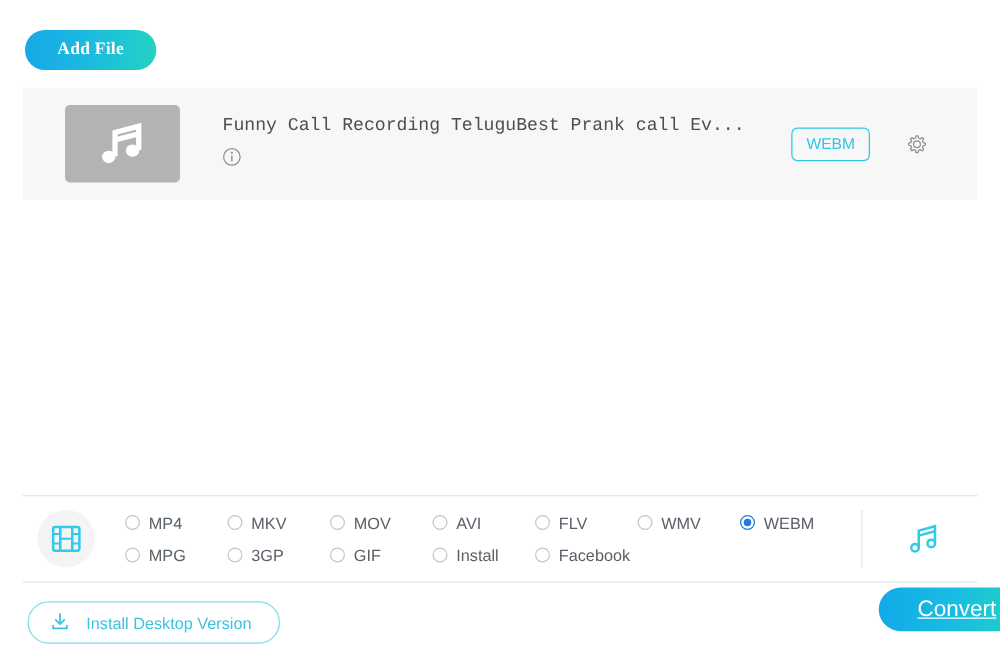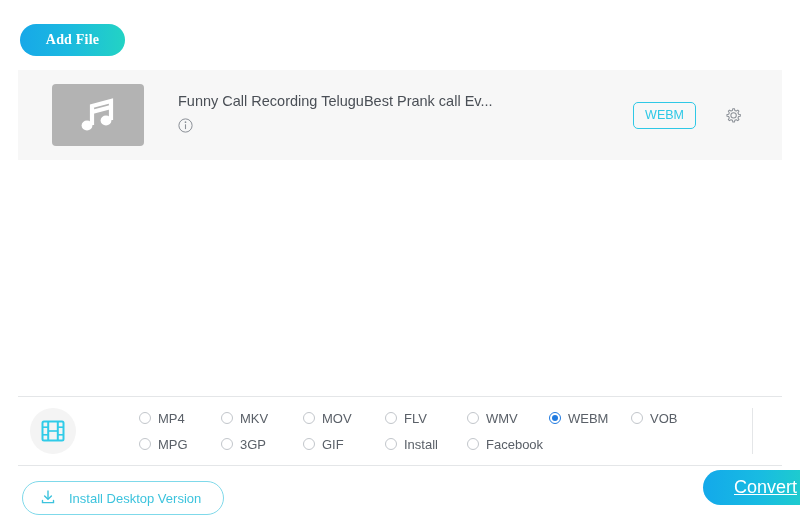--- a/index.html
+++ b/index.html
@@ -94,20 +94,21 @@
     flex: 1 1 auto;
     min-width: 0;
   }
   .file-title {
     font-size: 14.5px;
     color: #4a4f56;
     white-space: nowrap;
     overflow: hidden;
     text-overflow: ellipsis;
     margin-bottom: 9px;
+    font-family: Liberation Mono, monospace;
   }
   .info-icon {
     display: inline-flex;
     width: 15px;
     height: 15px;
     cursor: pointer;
   }
   .format-badge {
     flex: 0 0 auto;
     box-sizing: border-box;
@@ -141,21 +142,20 @@
     position: absolute;
     left: 18px;
     top: 396px;
     width: 764px;
     height: 70px;
     box-sizing: border-box;
     border-top: 1px solid #e4e6e8;
     border-bottom: 1px solid #e4e6e8;
     display: flex;
     align-items: center;
-    gap: 39px;
   }
   .type-icon-wrap {
     flex: 0 0 auto;
     width: 46px;
     height: 46px;
     border-radius: 50%;
     background: #f4f4f4;
     display: flex;
     align-items: center;
     justify-content: center;
@@ -335,34 +335,34 @@
       <label class="radio-item">
         <span class="radio-mark"></span>
         <span>MKV</span>
       </label>
       <label class="radio-item">
         <span class="radio-mark"></span>
         <span>MOV</span>
       </label>
       <label class="radio-item">
         <span class="radio-mark"></span>
+        <span>AVI</span>
+      </label>
+      <label class="radio-item">
+        <span class="radio-mark"></span>
         <span>FLV</span>
       </label>
       <label class="radio-item">
         <span class="radio-mark"></span>
         <span>WMV</span>
       </label>
 
       <label class="radio-item selected">
         <span class="radio-mark"></span>
         <span>WEBM</span>
-      </label>
-      <label class="radio-item">
-        <span class="radio-mark"></span>
-        <span>VOB</span>
       </label>
       <label class="radio-item">
         <span class="radio-mark"></span>
         <span>MPG</span>
       </label>
       <label class="radio-item">
         <span class="radio-mark"></span>
         <span>3GP</span>
       </label>
       <label class="radio-item">

